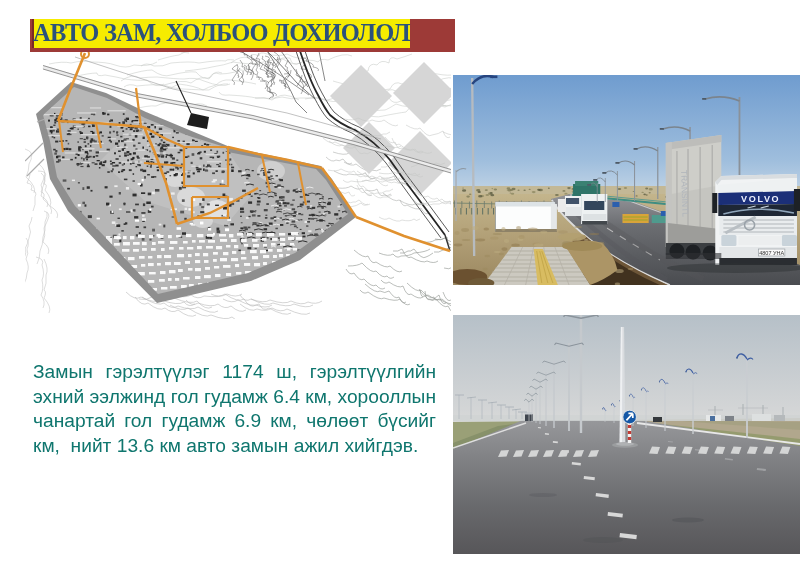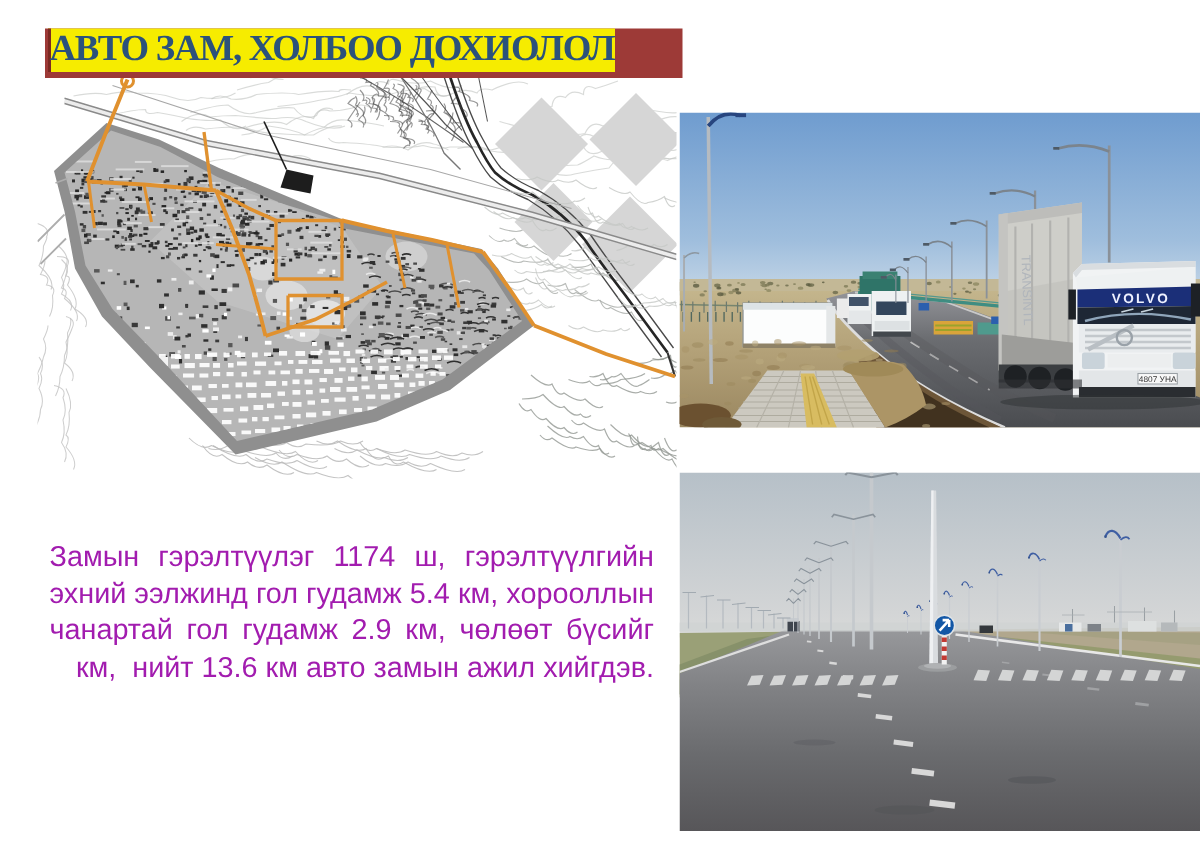--- a/index.html
+++ b/index.html
@@ -6,23 +6,23 @@
 html,body { width:800px; height:570px; background:#ffffff; overflow:hidden; }
 body { position:relative; font-family:"Liberation Sans",sans-serif; }
 .redbar { position:absolute; left:30px; top:19px; width:425px; height:33px; background:#9d3a37; z-index:5; }
 .ybox { position:absolute; left:32px; top:19px; width:378px; height:29px; background:#f6ec00;
   border-left:2px solid #7a2a23; z-index:6; }
 .title { position:absolute; left:33px; top:19px; z-index:7; width:377px; height:44px;
   font-family:"Liberation Serif",serif; font-weight:bold; font-size:24.5px; color:#2b527b;
   letter-spacing:-0.8px; line-height:28px; white-space:nowrap; }
 .map { position:absolute; left:25px; top:51px; width:426px; height:268px; }
 .para { position:absolute; left:33px; top:360px; width:403px; font-size:19.2px; line-height:24.5px;
-  color:#a21caf; }
+  color:#0f766e; }
 .jl { text-align:justify; text-align-last:justify; }
-.ll { text-align:right; }
+.ll { text-align:left; }
 .photo1 { position:absolute; left:453px; top:51px; width:292px; height:210px;margin-top:24px; }
 .photo2 { position:absolute; left:453px; top:315px; width:347px; height:239px; }
 </style>
 </head>
 <body>
 <div class="redbar"></div>
 <div class="ybox"></div>
 <div class="title">АВТО&nbsp;ЗАМ, ХОЛБОО&nbsp;ДОХИОЛОЛ</div>
 <div class="map"><svg width="426" height="268" viewBox="0 0 426 268">
 <path d="M133,9 Q146,5 154,4 Q161,-1 169,-1 Q170,-6 178,-2 Q180,0 188,-3 Q190,-5 198,-6" fill="none" stroke="#c4c7c4" stroke-width="0.8" opacity="0.65"></path>
@@ -1265,22 +1265,22 @@
 <path d="M34,70 L38,101" fill="none" stroke="#e0912f" stroke-width="2.0"></path>
 <path d="M71,72 L76,97" fill="none" stroke="#e0912f" stroke-width="2.0"></path>
 <path d="M237,105 L245,141" fill="none" stroke="#e0912f" stroke-width="2.0"></path>
 <path d="M273,112 L281,154" fill="none" stroke="#e0912f" stroke-width="2.0"></path>
 <path d="M159,115 L119,112" fill="none" stroke="#e0912f" stroke-width="2.0"></path>
 <circle cx="60" cy="3" r="4" fill="none" stroke="#e0912f" stroke-width="2"></circle>
 <path d="M12,71 L20,68 M0,110 L18,92 M2,125 L19,108" stroke="#adadad" stroke-width="1.2" fill="none"></path>
 </svg></div>
 <div class="para">
 <div class="jl">Замын гэрэлтүүлэг 1174 ш, гэрэлтүүлгийн</div>
-<div class="jl">эхний ээлжинд гол гудамж 5.4 км, хорооллын</div>
-<div class="jl">чанартай гол гудамж 2.9 км, чөлөөт бүсийг</div>
+<div class="jl">эхний ээлжинд гол гудамж 6.4 км, хорооллын</div>
+<div class="jl">чанартай гол гудамж 6.9 км, чөлөөт бүсийг</div>
 <div class="ll">км,&nbsp; нийт 13.6 км авто замын ажил хийгдэв.</div>
 </div>
 <div class="photo1"><svg width="347" height="210" viewBox="0 0 344 210" preserveAspectRatio="none">
 <defs>
 <linearGradient id="sky1" x1="0" y1="0" x2="0" y2="1">
 <stop offset="0" stop-color="#6f9ccf"></stop>
           <stop offset="0.7" stop-color="#9fbedd"></stop>
           <stop offset="1" stop-color="#c6d7e7"></stop>
 </linearGradient>
 <linearGradient id="road1" x1="0" y1="0" x2="0" y2="1">

